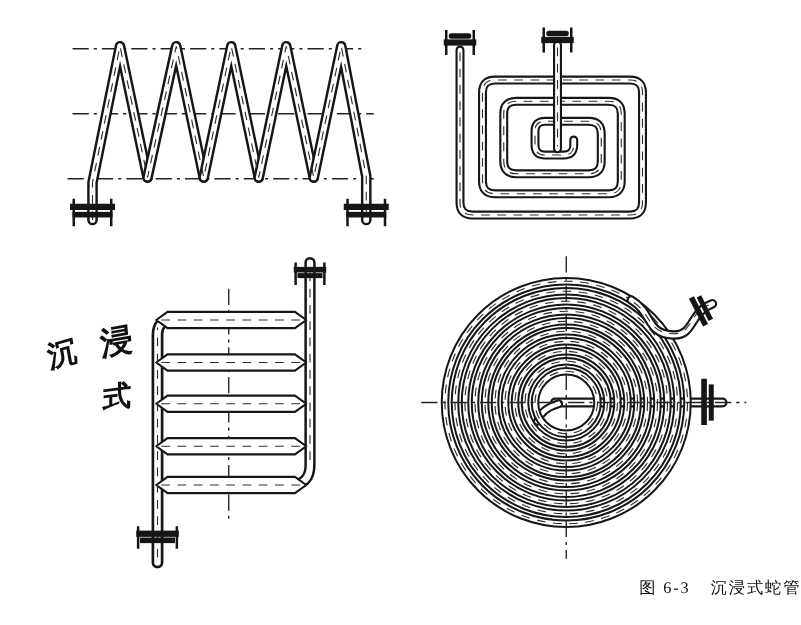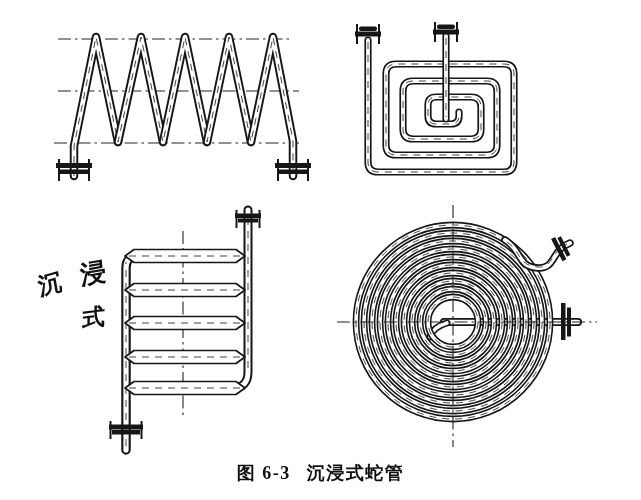--- a/index.html
+++ b/index.html
@@ -13,22 +13,22 @@
   .cl{fill:none;stroke:#242424;stroke-width:1.1;stroke-dasharray:13 4 2.5 4}
   .fl{fill:#161616;stroke:none}
   .ft{stroke:#161616;stroke-width:2;fill:none}
   .tube{fill:#ffffff;stroke:#161616;stroke-width:1.7;stroke-linejoin:round}
   #handnote{position:absolute;left:30px;top:256px;width:90px;height:100px;color:#101010}
   .hchar{position:absolute;font-weight:bold;line-height:1;
          font-family:"Liberation Sans",sans-serif;transform-origin:center}
   .hchar.c0{left:8px;top:16px;font-size:24px;transform:rotate(-16deg) skewX(-6deg)}
   .hchar.c1{left:50px;top:4px;font-size:26px;transform:rotate(-10deg) skewX(-5deg)}
   .hchar.c2{left:52px;top:50px;font-size:23px;transform:rotate(-7deg) skewX(-8deg)}
-  #caption{position:absolute;left:0;right:0;top:461px;text-align:center;
-           font-family:"Liberation Serif",serif;font-weight:bold;font-size:18px;
+  #caption{position:absolute;left:0;right:0;top:461px;text-align:right;
+           font-family:"Liberation Serif",serif;font-weight:normal;font-size:13px;
            color:#101010;letter-spacing:1.5px}
   #caption .gap{display:inline-block;width:16px}
 </style>
 </head>
 <body>
 
 <div id="page">
 
   <svg id="diagram-svg" width="641" height="455" viewBox="0 0 641 455">
 

